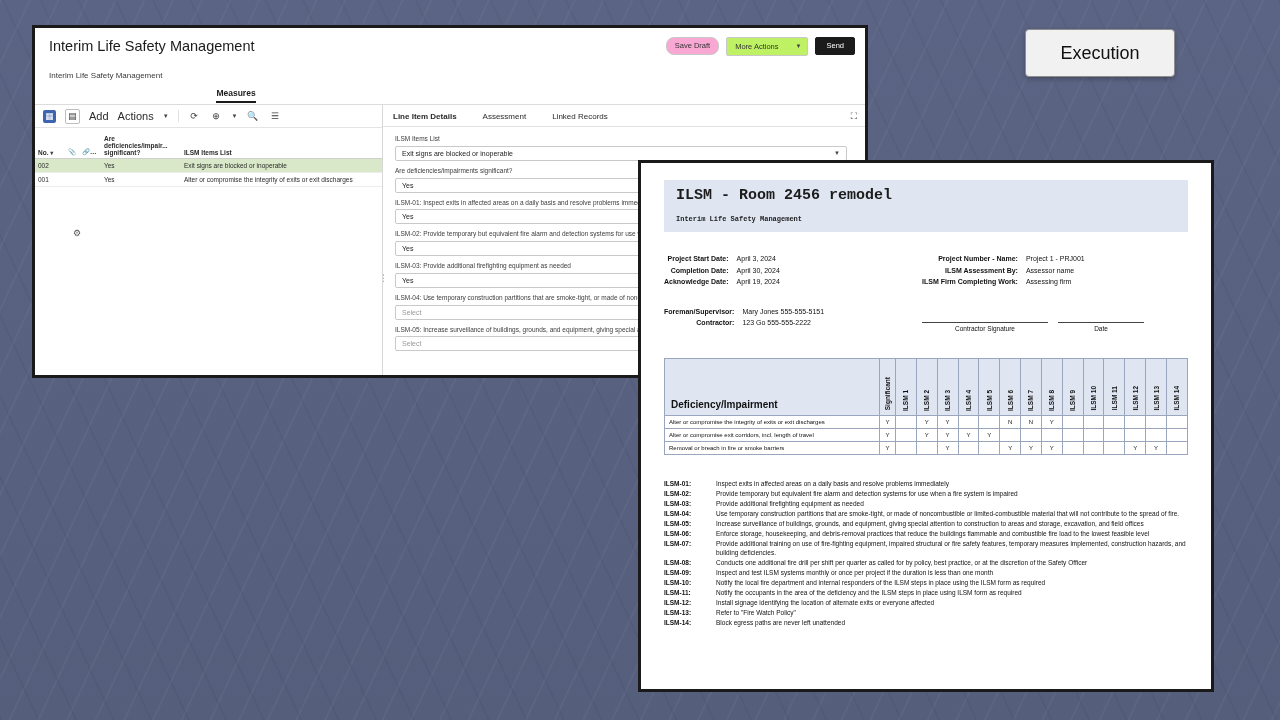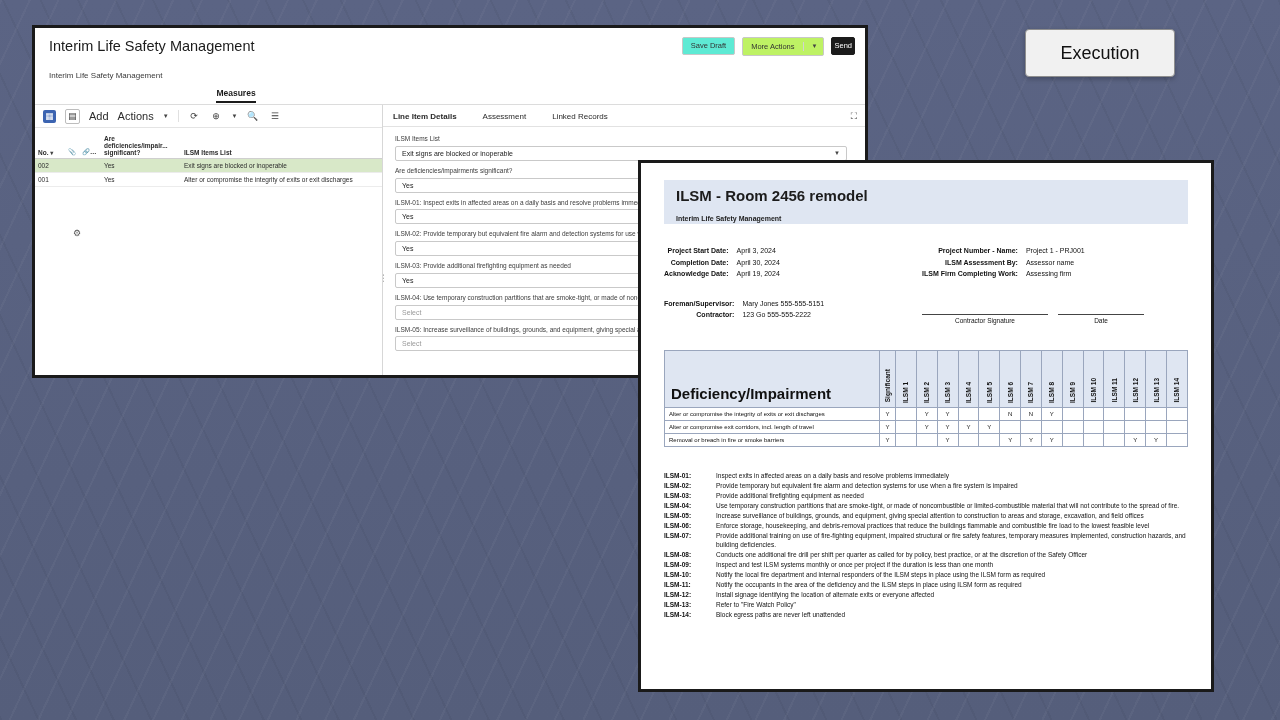--- a/index.html
+++ b/index.html
@@ -51,23 +51,23 @@
   }
   .titlebar-actions {
     margin-left: auto;
     display: flex;
     align-items: center;
     gap: 7px;
   }
   .btn {
     font-size: 7.5px;
     border: 1px solid #c8c8c8;
-    background: #5eead4;
+    background: #f9a8d4;
     color: #333;
-    border-radius: 2px;
+    border-radius: 8px;
     padding: 4px 8px;
     line-height: 1;
     white-space: nowrap;
   }
   .btn-split {
     display: flex;
     align-items: center;
     gap: 8px;
     border: 1px solid #c8c8c8;
     background: #bef264;
@@ -81,21 +81,21 @@
     height: 9px;
     background: #d2d2d2;
   }
   .caret { font-size: 6px; color: #444; }
   .btn-primary {
     font-size: 7.5px;
     background: #1b1b1b;
     color: #fff;
     border: 1px solid #1b1b1b;
     border-radius: 2px;
-    padding: 4px 2px;
+    padding: 4px 10px;
     line-height: 1;
   }
   .breadcrumb-row {
     height: 22px;
     display: flex;
     align-items: center;
     padding: 0 14px;
     font-size: 8px;
     color: #3a3a3a;
     gap: 40px;
@@ -262,23 +262,24 @@
     width: 576px;
     height: 532px;
     background: #ffffff;
     border: 3px solid #1a1a1a;
     box-sizing: border-box;
     overflow: hidden;
   }
   .doc-header {
     margin: 17px 23px 0 23px;
     background: #dfe6f2;
-    height: 44px;
+    height: 52px;
     padding: 7px 12px 0 12px;
     box-sizing: border-box;
+    font-family: Liberation Mono, monospace;
   }
   .doc-title {
     font-size: 15px;
     font-weight: bold;
     color: #1c1c1c;
   }
   .doc-subtitle {
     font-size: 7px;
     font-weight: bold;
     color: #1c1c1c;
@@ -333,21 +334,21 @@
     height: 56px;
     padding: 0;
     vertical-align: bottom;
   }
   th.deficiency-head {
     background: #dfe6f2;
     border: 1px solid #9aa6bd;
     text-align: left;
     vertical-align: bottom;
     padding: 0 12px 5px 6px;
-    font-size: 15px;
+    font-size: 10px;
     font-weight: bold;
     color: #111;
     width: 215px;
   }
   .vert-label {
     writing-mode: vertical-rl;
     transform: rotate(180deg);
     font-size: 6.5px;
     font-weight: bold;
     color: #111;

